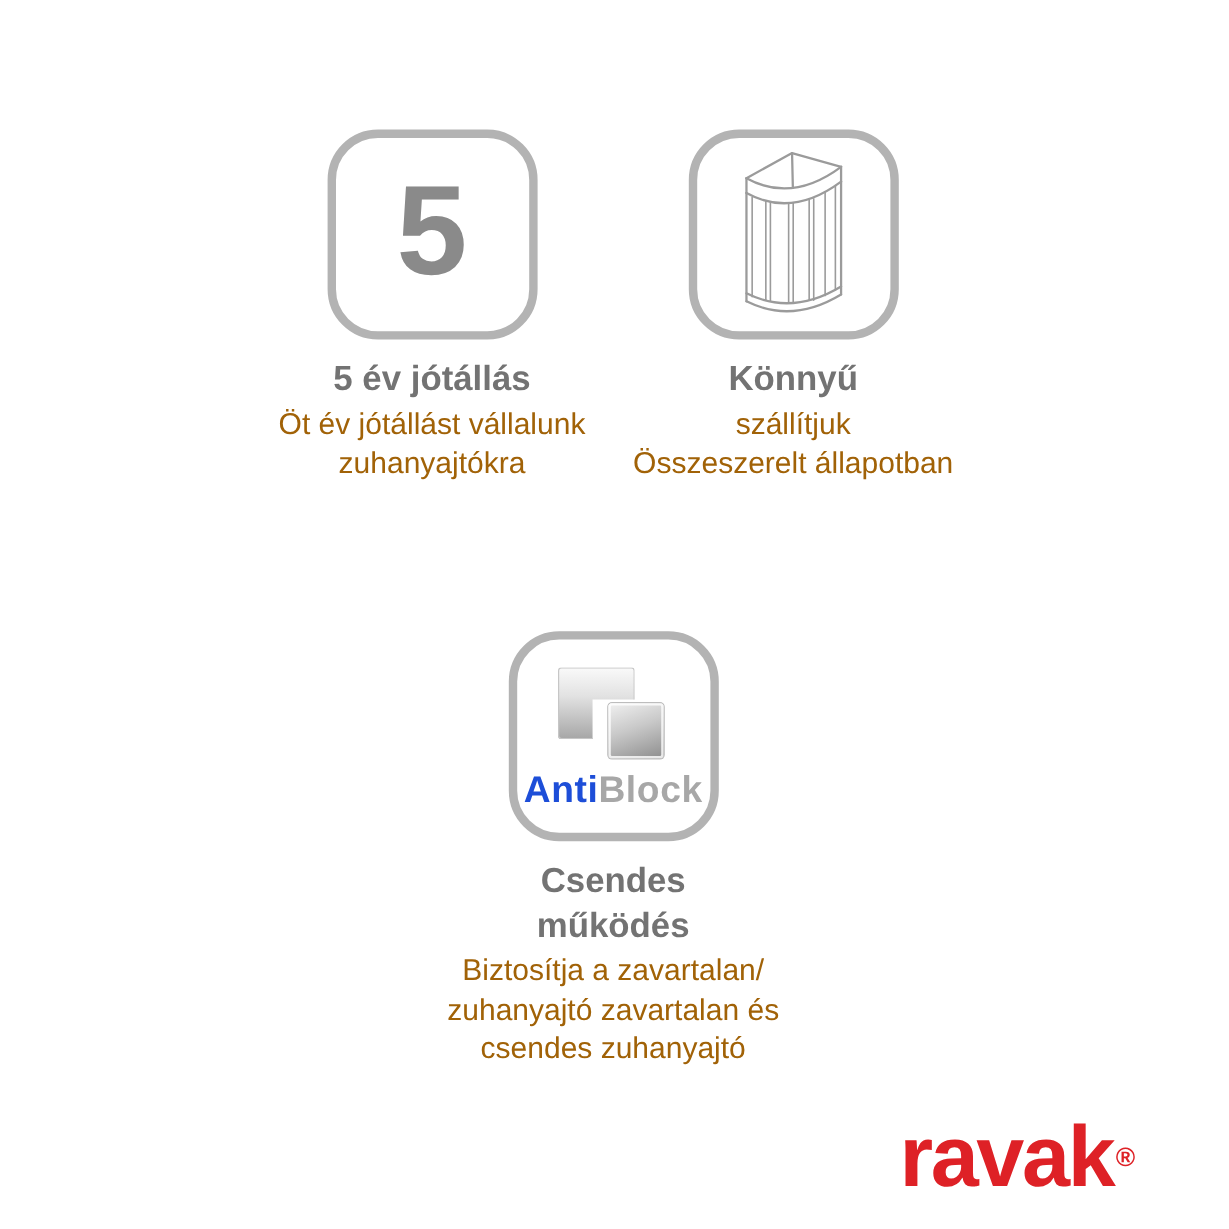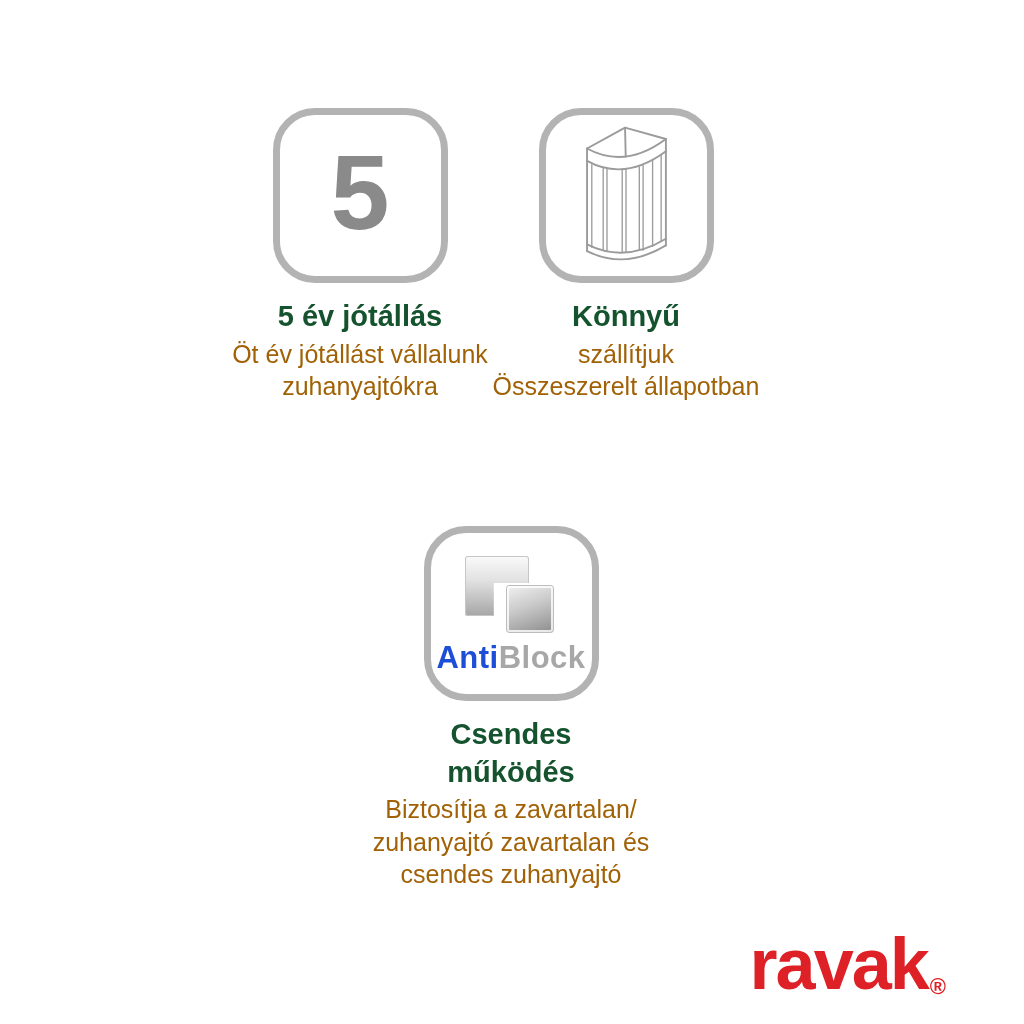--- a/index.html
+++ b/index.html
@@ -12,21 +12,21 @@
     font-family: "Liberation Sans", sans-serif;
   }
   .feature {
     position: absolute;
     display: flex;
     flex-direction: column;
     align-items: center;
     text-align: center;
   }
   .f-warranty  { left: 360px; top: 108px; width: 340px; margin-left: -170px; }
-  .f-assembly  { left: 626px; top: 108px; width: 340px; margin-left: -170px; justify-content: space-between; }
+  .f-assembly  { left: 661px; top: 108px; width: 340px; margin-left: -170px; justify-content: space-between; }
   .f-quiet     { left: 511px; top: 526px; width: 360px; margin-left: -180px; }
 
   .icon-box {
     width: 175px;
     height: 175px;
     box-sizing: border-box;
     border: 7px solid #b3b3b3;
     border-radius: 42px;
     background: #ffffff;
     display: flex;
@@ -38,21 +38,21 @@
     font-size: 106px;
     font-weight: 700;
     color: #8a8a8a;
     line-height: 1;
     padding-bottom: 8px;
   }
   .feature-title {
     margin-top: 15px;
     font-size: 29px;
     font-weight: 700;
-    color: #14532d;
+    color: #737373;
     line-height: 1.3;
   }
   .feature-desc {
     margin-top: 2px;
     font-size: 25px;
     font-weight: 400;
     color: #a16207;
     line-height: 1.3;
   }
 
@@ -93,21 +93,21 @@
   .ab-text { font-size: 31px; font-weight: 700; letter-spacing: 0.5px; line-height: 1; }
   .ab-anti  { color: #1d4ed8; }
   .ab-block { color: #a7a7a7; }
 
   
   .brand {
     position: absolute;
     right: 78px;
     bottom: 24px;
     display: flex;
-    align-items: flex-end;
+    align-items: center;
   }
   .brand-text {
     font-size: 72px;
     font-weight: 700;
     color: #de2126;
     letter-spacing: -2px;
     line-height: 1;
   }
   .brand-reg {
     font-size: 22px;

